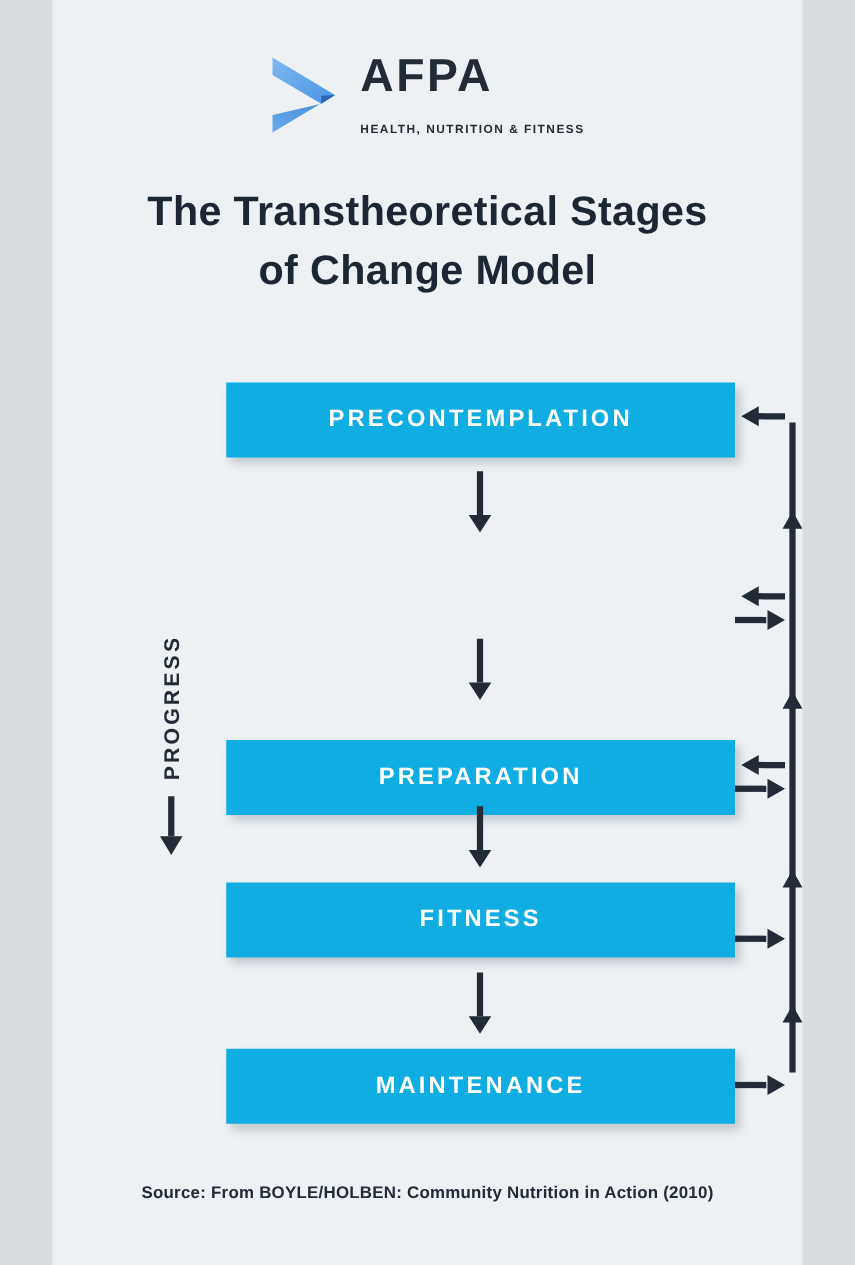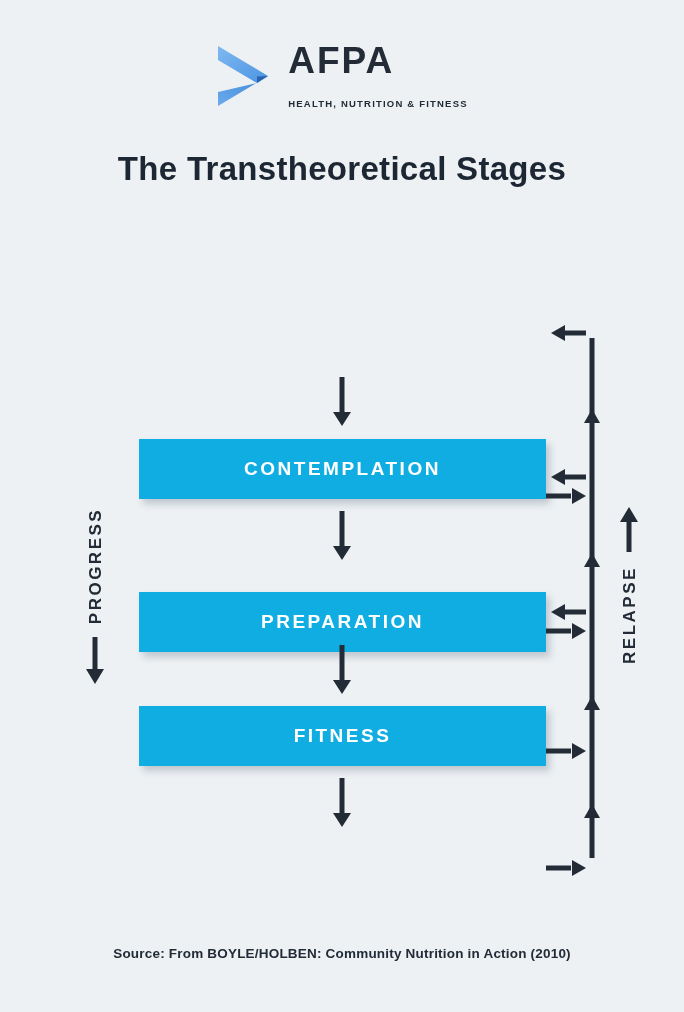--- a/index.html
+++ b/index.html
@@ -2,21 +2,21 @@
 <html><head>
 <meta charset="utf-8">
 <style>
   html,body{margin:0;padding:0;}
   body{
     font-family:"Liberation Sans","DejaVu Sans",sans-serif;
     background:#d8dde2;
   }
   .page{
     position:relative;
-    width:684px;height:1012px;
+    width:600px;height:1012px;
     margin:0 auto;
     background:#edf1f4;
     overflow:hidden;
   }
 
   
   .logo-row{
     position:absolute;top:42px;left:0;right:0;
     display:flex;justify-content:center;align-items:center;gap:16px;
   }
@@ -97,30 +97,34 @@
       <polygon points="52,31 2,61 2,47 41,38" fill="url(#gBot)"></polygon>
     </svg>
     <div class="logo-text">
       <div class="brand">AFPA</div>
       <div class="tagline">HEALTH, NUTRITION &amp; FITNESS</div>
     </div>
   </div>
 
   <div class="title">
     <div>The Transtheoretical Stages</div>
+    <div>of Change Model</div>
   </div>
 
-  <div class="stage s1">
-    <span>CONTEMPLATION</span>
+  <div class="stage s0">
+    <span>PRECONTEMPLATION</span>
   </div>
   <div class="stage s2">
     <span>PREPARATION</span>
   </div>
   <div class="stage s3">
     <span>FITNESS</span>
+  </div>
+  <div class="stage s4">
+    <span>MAINTENANCE</span>
   </div>
 
   <div class="vlabel progress">PROGRESS</div>
   <div class="vlabel relapse">RELAPSE</div>
 
   <svg class="arrows" width="684" height="1012" viewBox="0 0 684 1012">
 
     <g>
       <path class="ln" d="M342,377 V412"></path>
         <polygon class="hd" points="342,426 333,412 351,412"></polygon>

